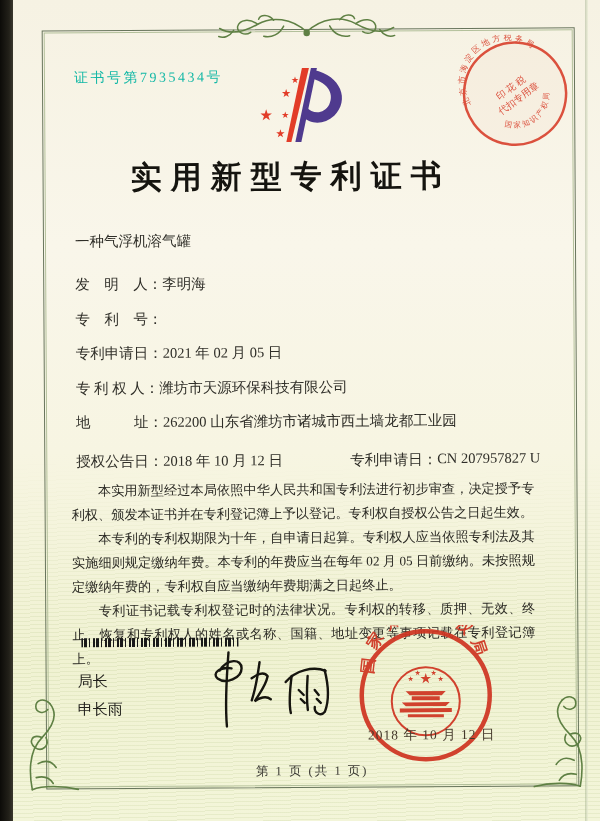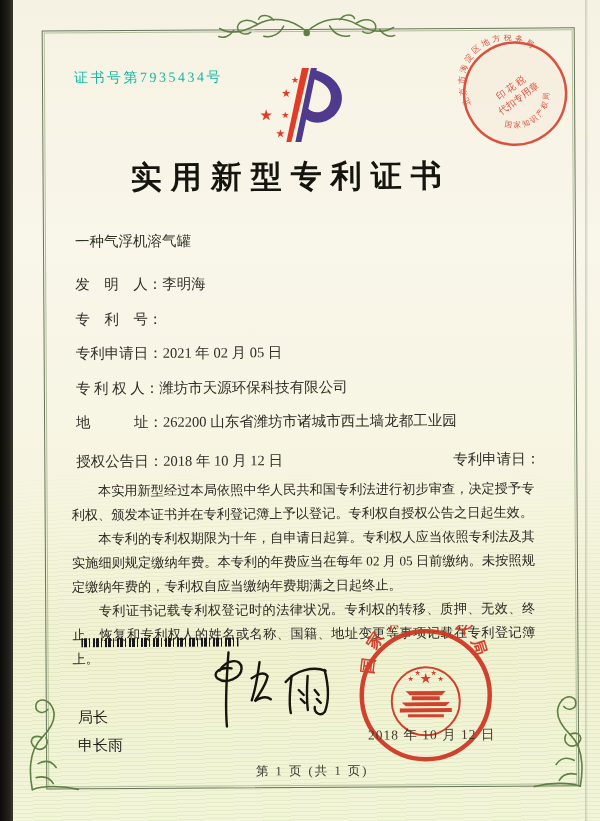--- a/index.html
+++ b/index.html
@@ -30,21 +30,21 @@
   .lbl{white-space:pre;}
   .val{white-space:pre;}
   .grant{position:absolute;left:76px;top:451px;width:464px;display:flex;font-size:14.5px;color:#2f2e28;}
   .grant .right{margin-left:auto;display:flex;}
   .paras{position:absolute;left:71px;top:478px;width:463px;font-size:13.2px;line-height:1.82;
     color:#2b2a24;text-align:justify;}
   .paras p{margin:0;text-indent:2em;}
   .barcode{position:absolute;left:80px;top:637px;width:157px;height:9px;
     background-image:repeating-linear-gradient(90deg,#191919 0 1.5px,transparent 1.5px 3px,
       #191919 3px 6px,transparent 6px 7.5px,#191919 7.5px 8.5px,transparent 8.5px 12px);}
-  .signer{position:absolute;left:76px;top:666px;font-size:15px;line-height:28px;color:#23221d;margin-top:36px;}
+  .signer{position:absolute;left:76px;top:666px;font-size:15px;line-height:28px;color:#23221d;}
   .signature{position:absolute;left:196px;top:646px;width:150px;height:88px;}
   .bigseal{position:absolute;left:354px;top:626px;width:140px;height:140px;opacity:.93;}
   .sealdate{position:absolute;left:366px;top:727px;font-size:13.5px;letter-spacing:1px;color:#44392b;}
   .footer{position:absolute;left:80px;top:763px;width:460px;text-align:center;
     font-size:12.5px;letter-spacing:2px;color:#3a3933;}
   .taxseal{position:absolute;left:458px;top:36px;width:118px;height:118px;opacity:.9;}
   .orn-top{position:absolute;left:216px;top:10px;width:186px;height:42px;}
   .orn-bl{position:absolute;left:20px;top:692px;width:66px;height:100px;}
   .orn-br{position:absolute;left:522px;top:692px;width:66px;height:100px;transform:scaleX(-1);}
   .logo{position:absolute;left:240px;top:56px;width:132px;height:96px;}
@@ -141,20 +141,21 @@
       <span class="lbl">地　　　址：</span>
       <span class="val">262200 山东省潍坊市诸城市西土墙龙都工业园</span>
     </div>
   </div>
 
   <div class="grant">
     <span class="lbl">授权公告日：</span>
     <span class="val">2018 年 10 月 12 日</span>
     <span class="right">
       <span class="lbl">专利申请日：</span>
+      <span class="val">CN 207957827 U</span>
     </span>
   </div>
 
   <div class="paras">
     <p>本实用新型经过本局依照中华人民共和国专利法进行初步审查，决定授予专利权、颁发本证书并在专利登记簿上予以登记。专利权自授权公告之日起生效。</p>
     <p>本专利的专利权期限为十年，自申请日起算。专利权人应当依照专利法及其实施细则规定缴纳年费。本专利的年费应当在每年 02 月 05 日前缴纳。未按照规定缴纳年费的，专利权自应当缴纳年费期满之日起终止。</p>
     <p>专利证书记载专利权登记时的法律状况。专利权的转移、质押、无效、终止、恢复和专利权人的姓名或名称、国籍、地址变更等事项记载在专利登记簿上。</p>
   </div>
 
   <div class="barcode"></div>

